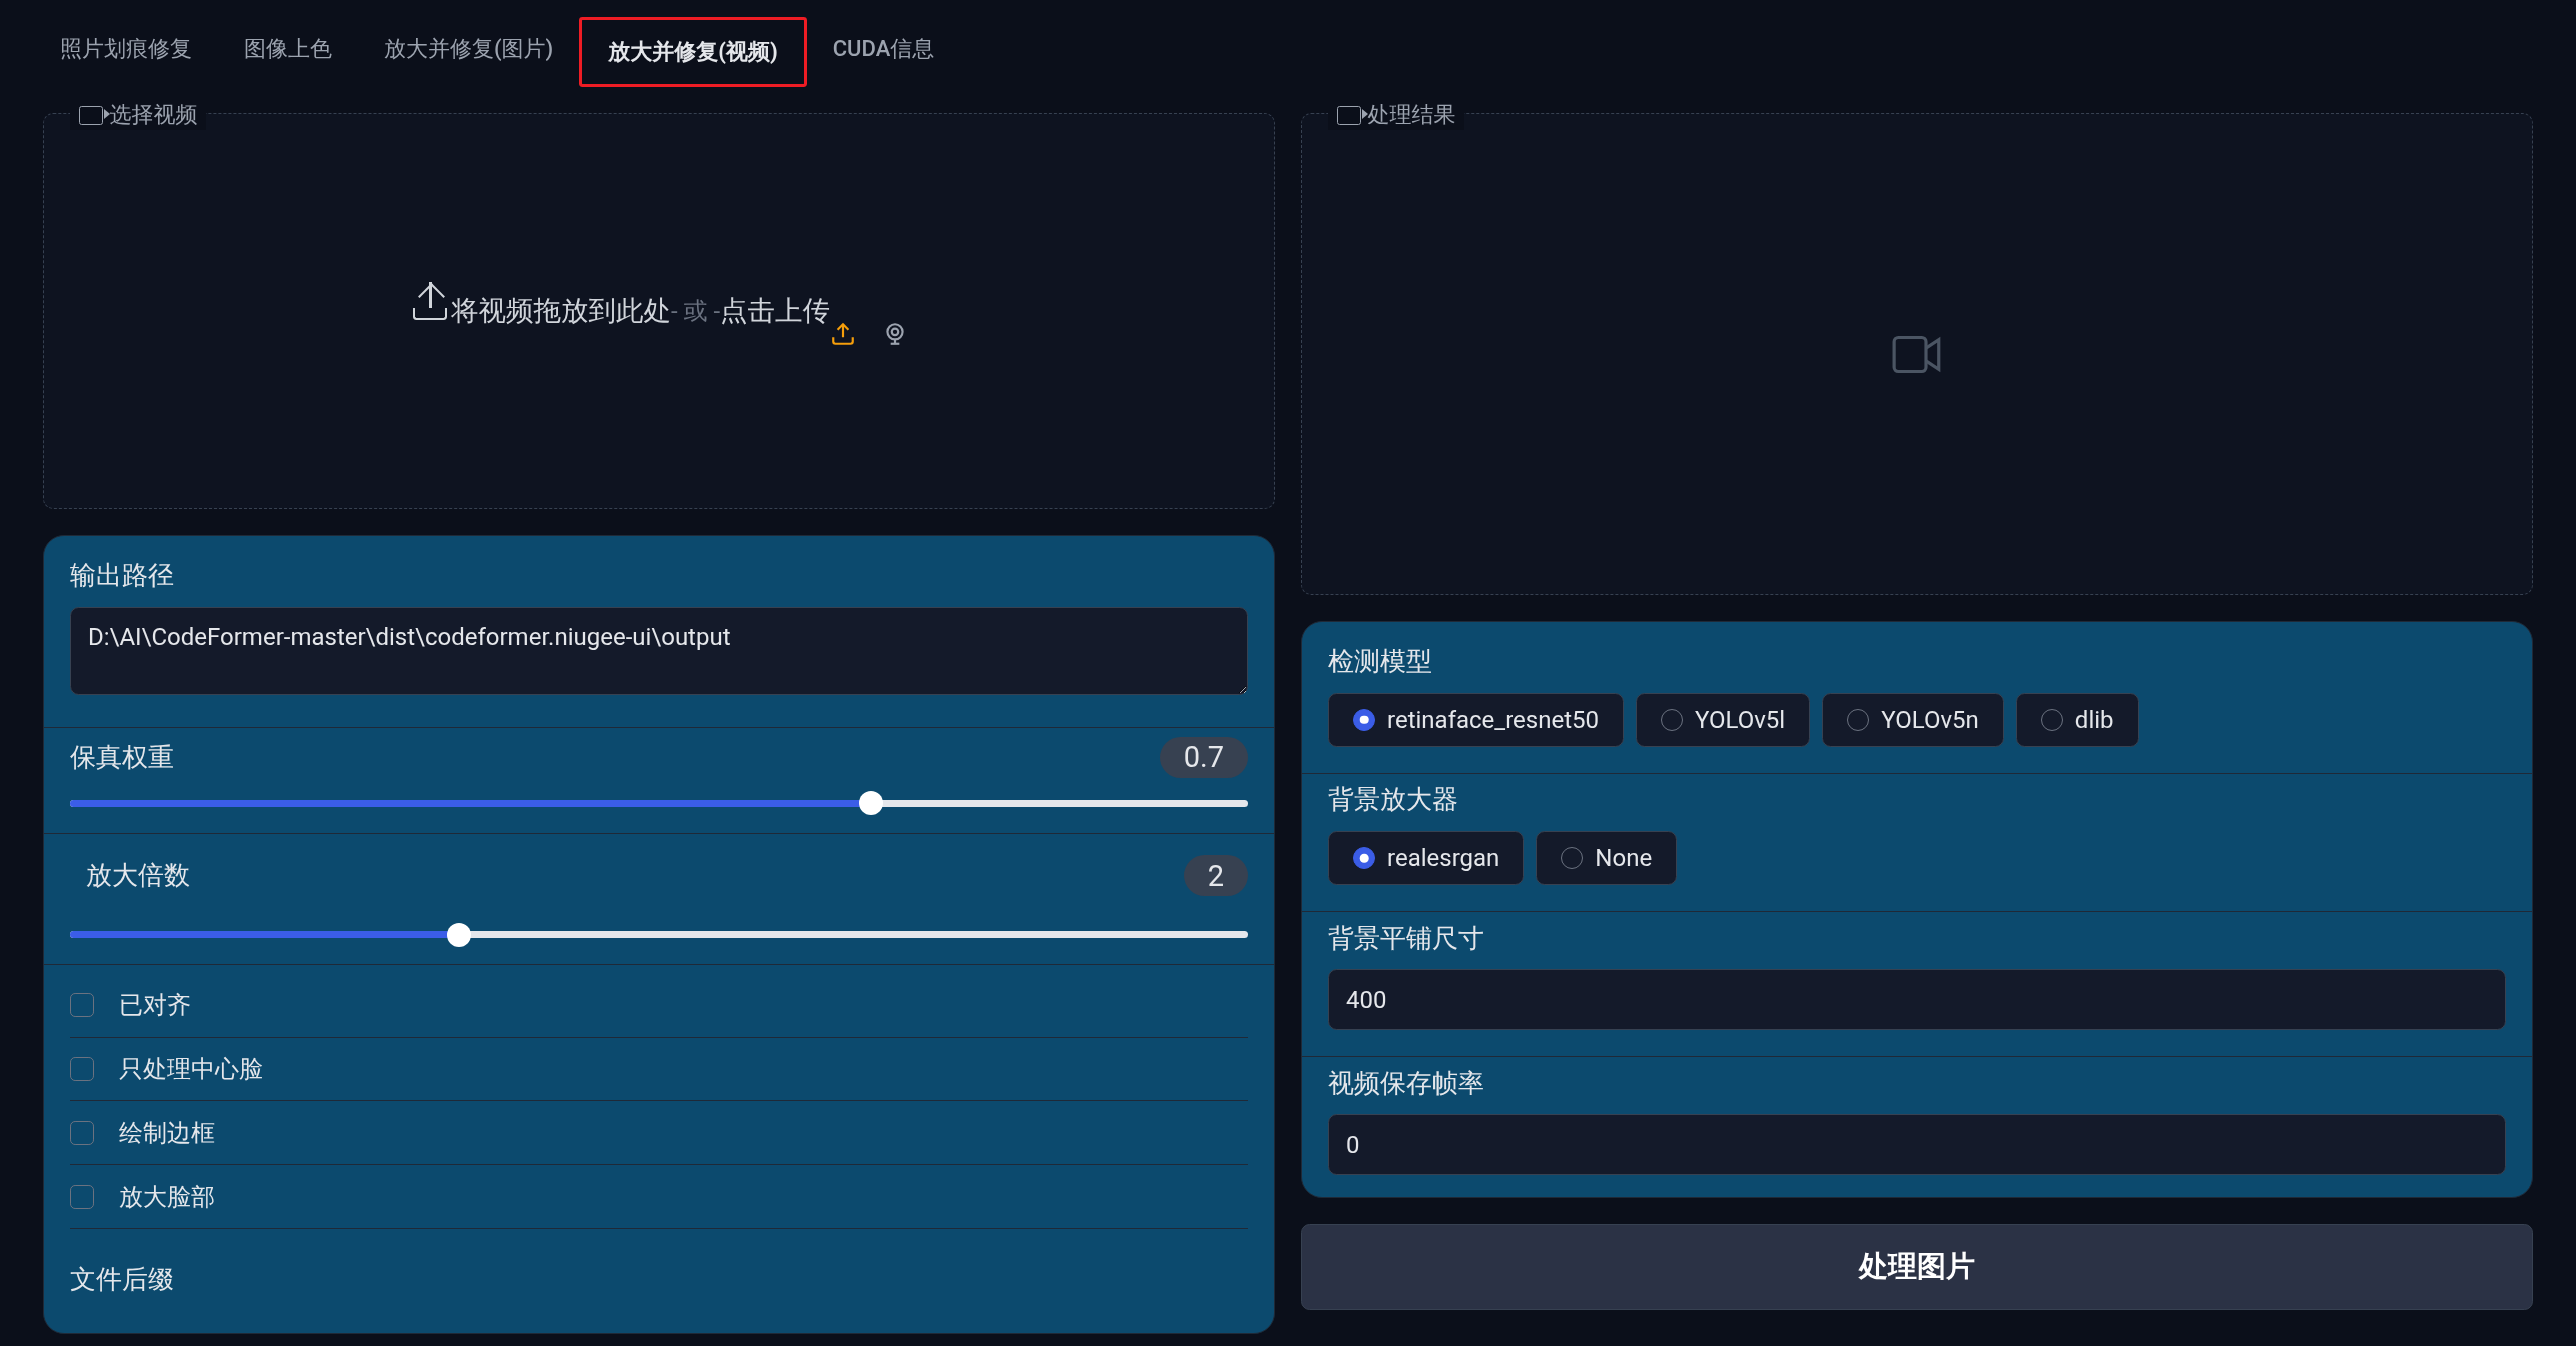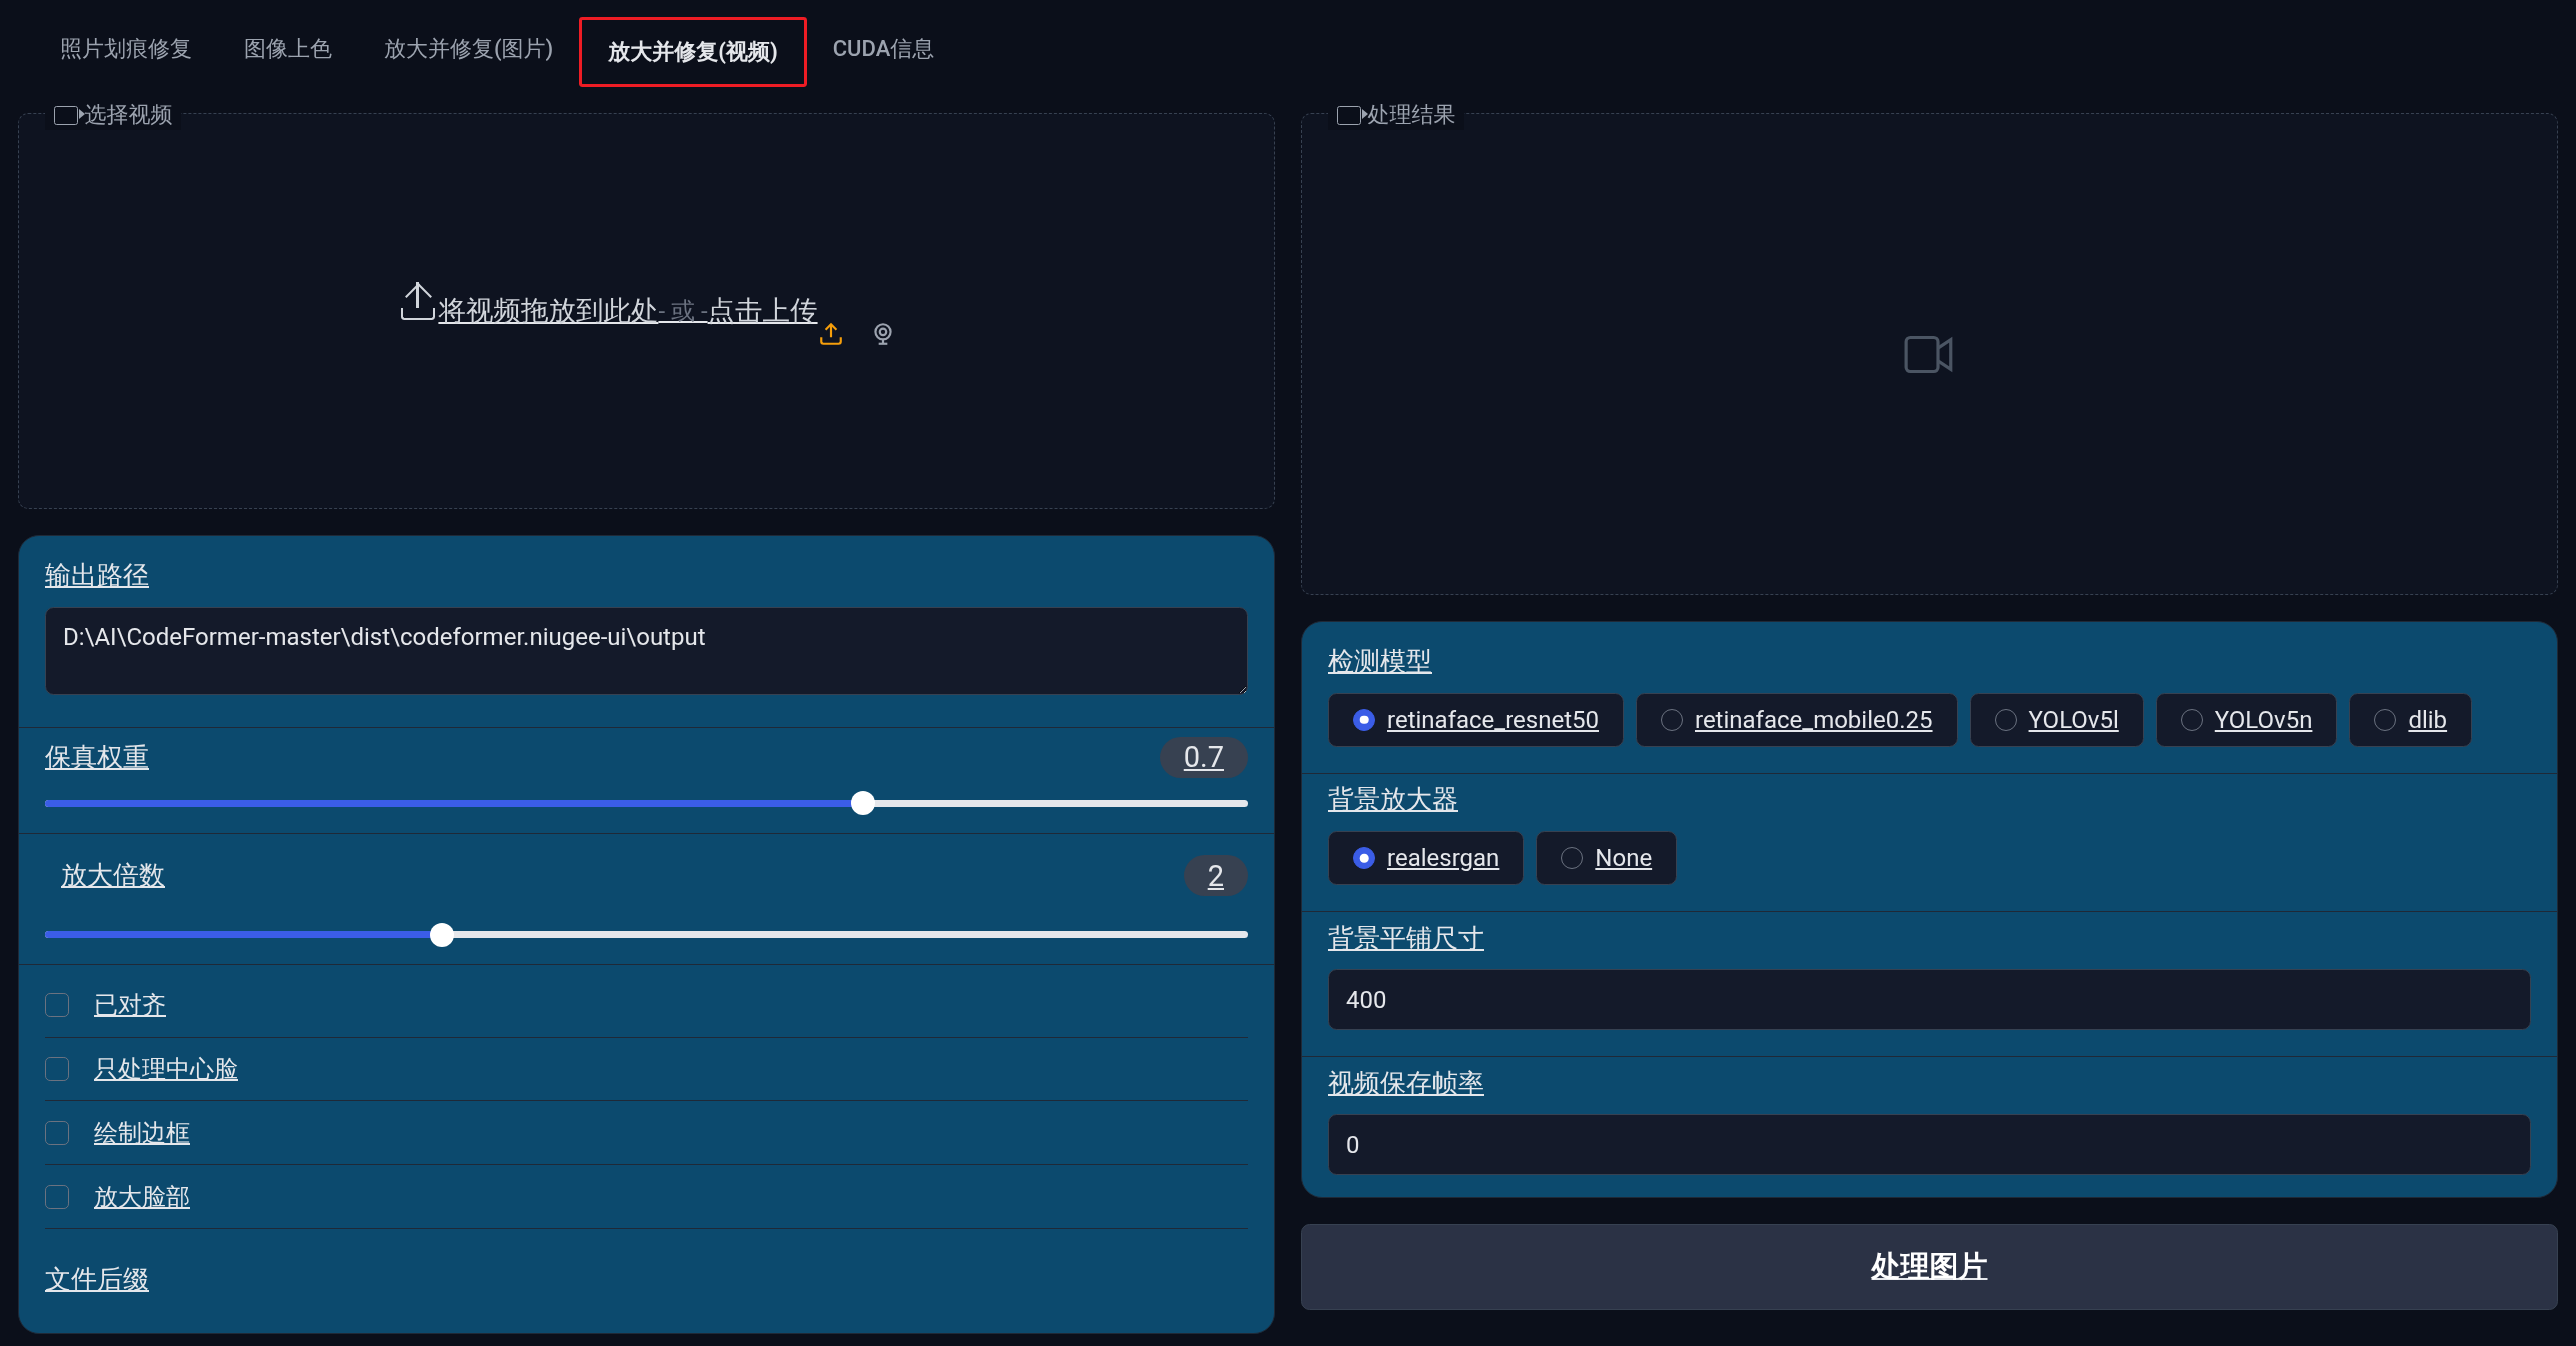--- a/index.html
+++ b/index.html
@@ -25,22 +25,21 @@
 }
 .tab.active {
   color: #e5e7eb;
   border: 3.4px solid #ef1c24;
   border-radius: 3.4px;
   font-weight: 700;
 }
 .main {
   display: flex;
   gap: 26px;
-  padding: 0 18px;
-  text-decoration: underline;
+  padding: 0 43px;
 }
 .col {
   flex: 1;
   display: flex;
   flex-direction: column;
   gap: 26px;
 }
 .panel {
   position: relative;
   border: 0.9px dashed #374151;
@@ -341,24 +340,20 @@
     <div class="form-panel">
       <div class="field">
         <span class="field-label">检测模型</span>
         <div class="radio-group">
           <div class="radio-chip selected">
               <span class="radio-dot"></span>
               <span>retinaface_resnet50</span>
             </div>
           <div class="radio-chip">
               <span class="radio-dot"></span>
-              <span>retinaface_mobile0.25</span>
-            </div>
-          <div class="radio-chip">
-              <span class="radio-dot"></span>
               <span>YOLOv5l</span>
             </div>
           <div class="radio-chip">
               <span class="radio-dot"></span>
               <span>YOLOv5n</span>
             </div>
           <div class="radio-chip">
               <span class="radio-dot"></span>
               <span>dlib</span>
             </div>

